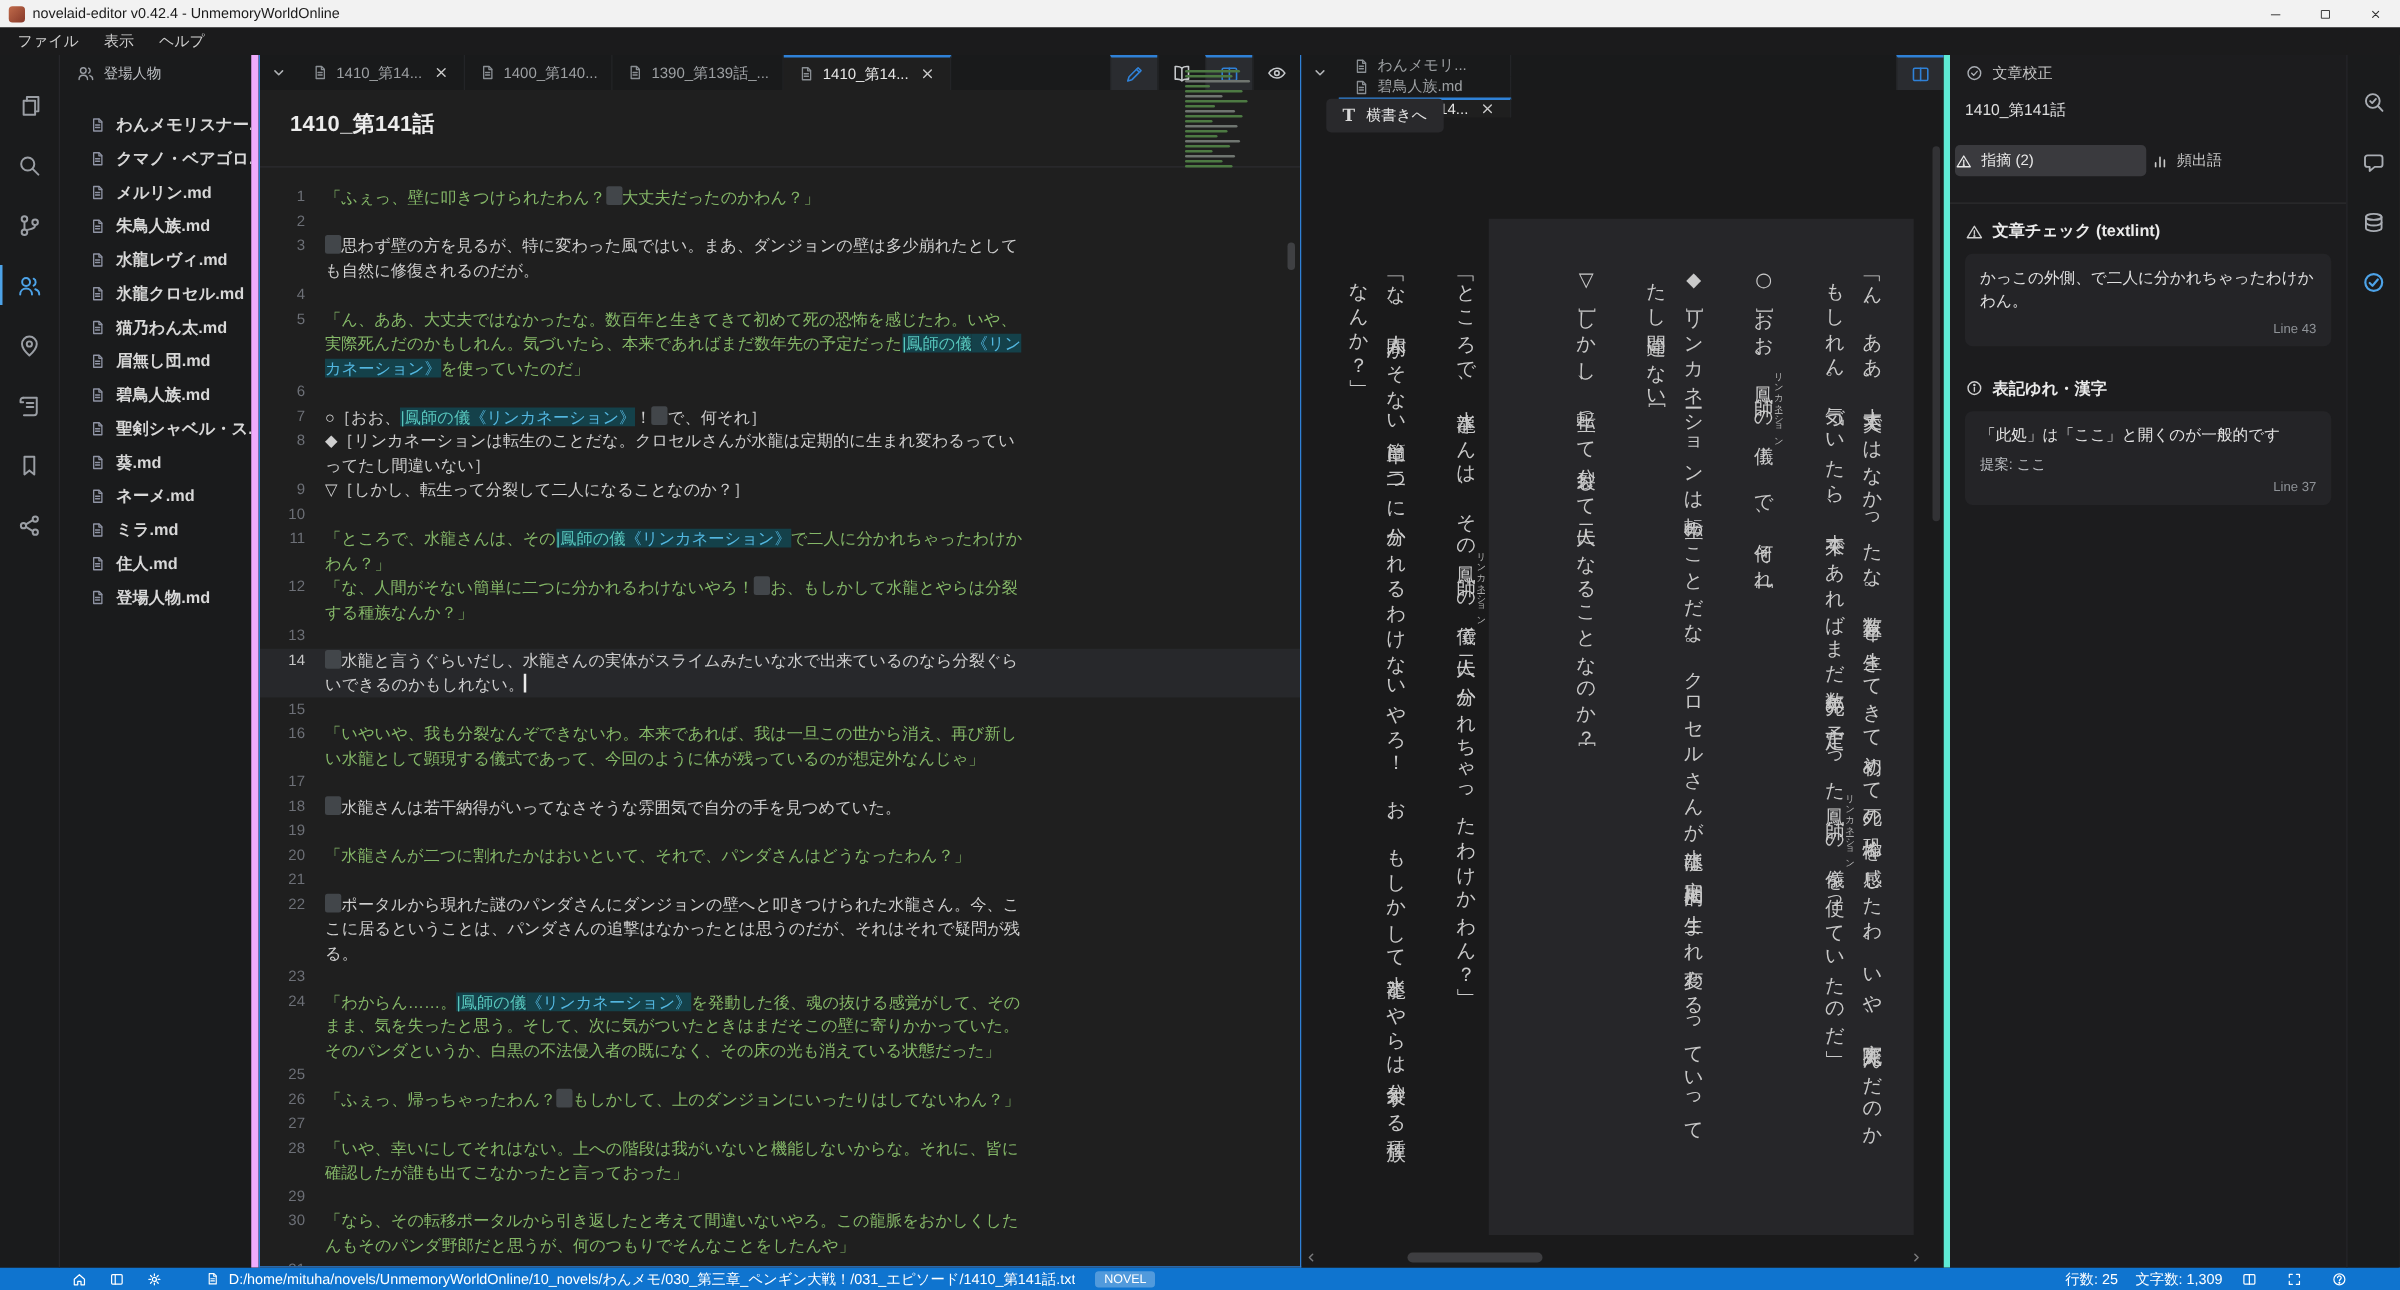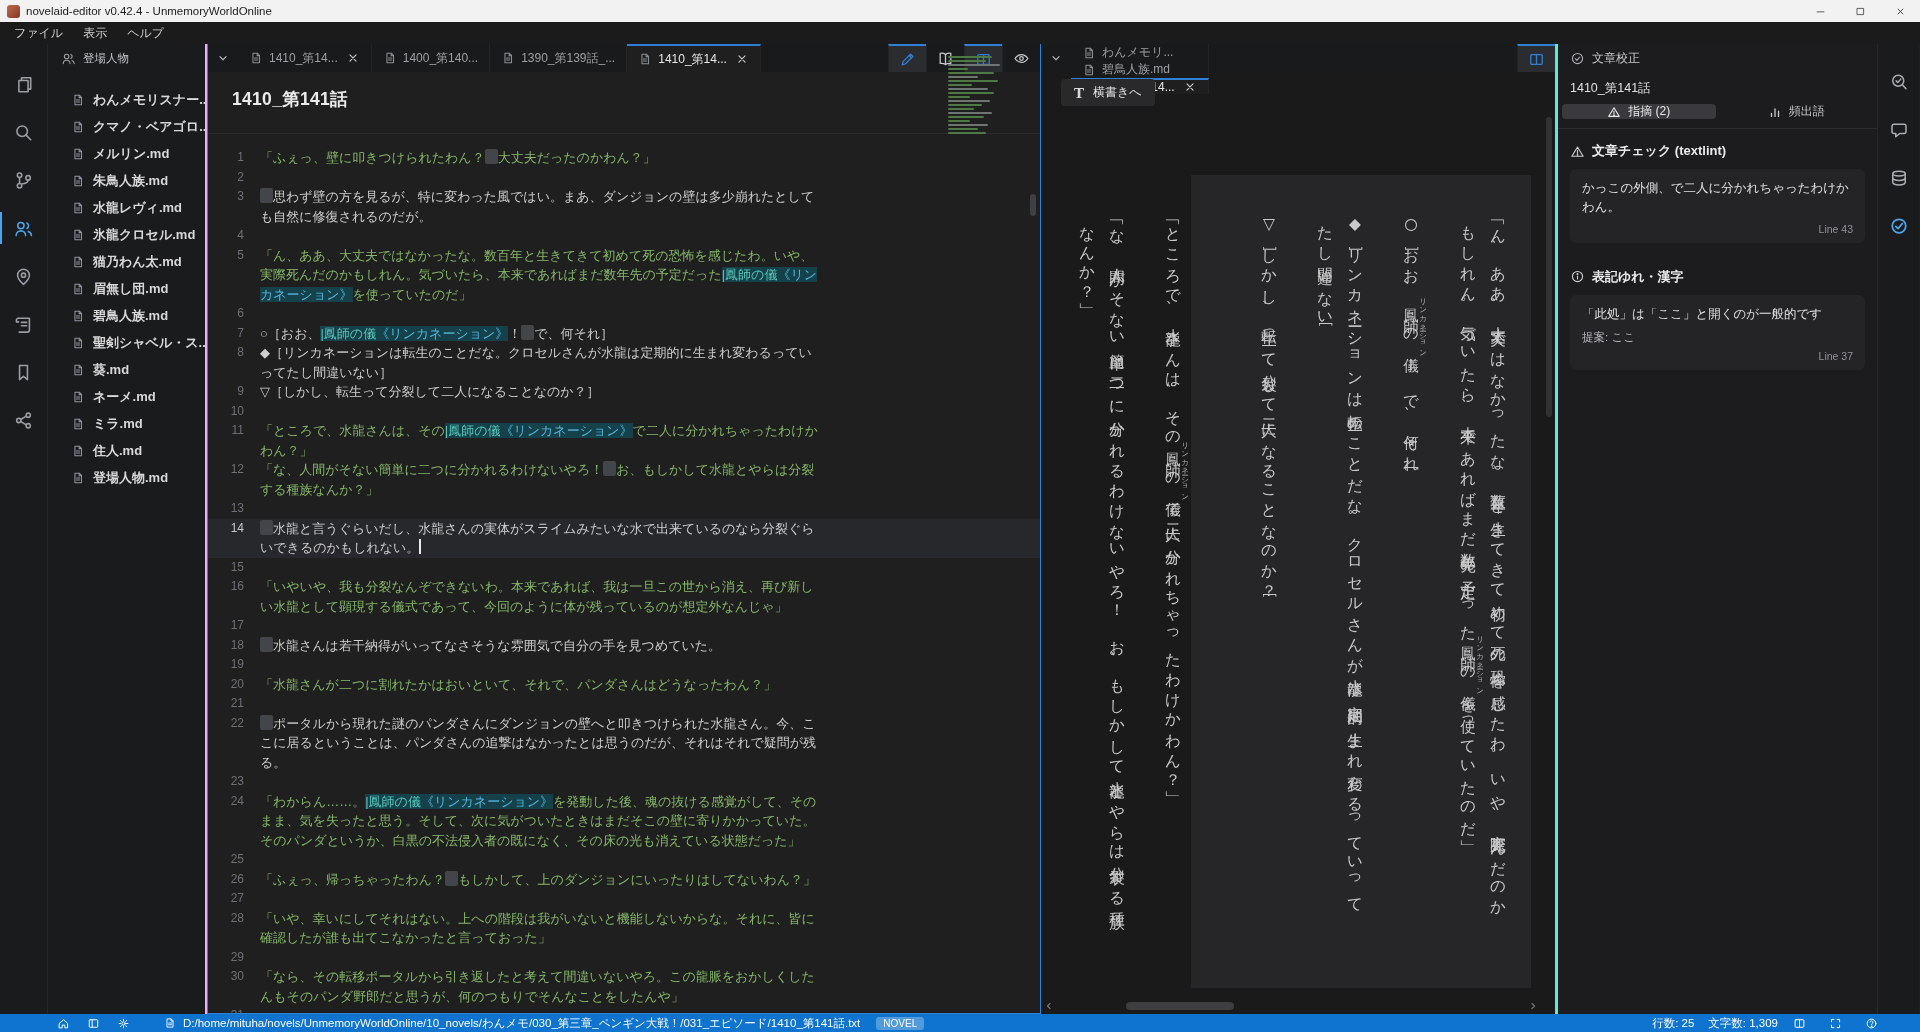--- a/index.html
+++ b/index.html
@@ -23,21 +23,21 @@
   
   .main { height:970px; display:flex; }
 
   .activitybar { width:48px; background:#1a1b1c; border-right:1px solid #26262a; padding-top:16px;
     display:flex; flex-direction:column; align-items:center; }
   .act-item { width:48px; height:48px; display:flex; align-items:center; justify-content:center; color:#9a9ea4; position:relative; }
   .act-item .ic { width:21px; height:21px; }
   .act-item.active { color:#4da3e8; }
   .act-item.active::before { content:""; position:absolute; left:0; top:8px; bottom:8px; width:2px; background:#4da3e8; }
 
-  .sidebar { width:159px; background:#1a1b1c; border-right:2px solid #f0abfc; display:flex; flex-direction:column; }
+  .sidebar { width:159px; background:#1a1b1c; border-right:6px solid #f0abfc; display:flex; flex-direction:column; }
   .sidebar-header { height:28px; display:flex; align-items:center; gap:7px; padding-left:13px; font-size:11.5px; color:#bfc2c6; }
   .sidebar-header .ic { width:15px; height:15px; color:#9a9ea4; }
   .file-list { padding-top:14px; }
   .file-item { height:27px; display:flex; align-items:center; gap:8px; padding-left:23px; font-size:13px; color:#d8d8d8; font-weight:700; white-space:nowrap; overflow:hidden; }
   .file-item .ic { width:14px; height:14px; color:#8f94a4; }
 
   
   .group1 { width:834px; background:#1f1f1f; border-left:1px solid var(--accent); border-right:1px solid var(--accent);
     border-bottom:1px solid var(--accent); display:flex; flex-direction:column; position:relative; }
   .tabbar { height:28px; background:#191a1b; display:flex; align-items:stretch; flex:none; }
@@ -86,26 +86,26 @@
   .v-para { margin:0; }
   .v-para + .v-para { margin-block-start:26px; }
   .v-zone rt { font-size:7.5px; letter-spacing:0; color:#b5b5b5; }
   .scrollbar-h { position:absolute; left:0; right:14px; bottom:2px; height:12px; }
   .sb-arrow { position:absolute; top:0; width:12px; height:12px; color:#7a7a7c; }
   .sb-arrow.left { left:2px; } .sb-arrow.right { right:2px; }
   .sb-thumb-h { position:absolute; left:85px; top:2px; width:108px; height:8px; background:#3e3e41; border-radius:4px; }
   .sb-thumb-v { position:absolute; right:3px; top:45px; width:6px; height:300px; background:#323235; border-radius:3px; }
 
   
-  .proof { width:322px; background:#1c1c1e; border-left:3px solid #5eead4; display:flex; flex-direction:column; }
+  .proof { width:322px; background:#1c1c1e; border-left:5px solid #5eead4; display:flex; flex-direction:column; }
   .proof-header { height:28px; display:flex; align-items:center; gap:7px; padding-left:12px; font-size:12px; color:#c8c8c8; }
   .proof-header .ic { width:15px; height:15px; color:#a9adb3; }
   .proof-doc { padding:8px 12px 7px; font-size:12.5px; color:#e0e0e0; }
   .proof-tabs { display:flex; padding:0 2px; }
-  .proof-tab { flex:1; height:15px; display:flex; align-items:center; justify-content:center; gap:7px; font-size:12px; color:#c9c9c9; border-radius:4px; margin:0 2px; }
+  .proof-tab { flex:1; height:25px; display:flex; align-items:center; gap:7px; font-size:12px; color:#c9c9c9; border-radius:4px; margin:12px 2px; }
   .proof-tab .ic { width:14px; height:14px; }
   .proof-tab.selected { background:#3a3a3e; color:#e8e8e8; }
   .proof-divider { border-bottom:1px solid #2c2c2f; margin-top:9px; }
   .proof-section-header { display:flex; align-items:center; gap:7px; padding:13px 12px 7px; font-size:13px; font-weight:700; color:#eaeaea; }
   .proof-section-header .ic { width:15px; height:15px; color:#cfcfcf; }
   .proof-card { margin:2px 12px 12px; background:#242427; border-radius:6px; padding:10px 12px 8px; }
   .proof-card-text { font-size:12.5px; color:#e2e2e2; line-height:1.55; }
   .proof-card-suggestion { font-size:11.5px; color:#b9bcc0; margin-top:6px; }
   .proof-card-line { text-align:right; font-size:10.5px; color:#8f9398; margin-top:5px; }
 

